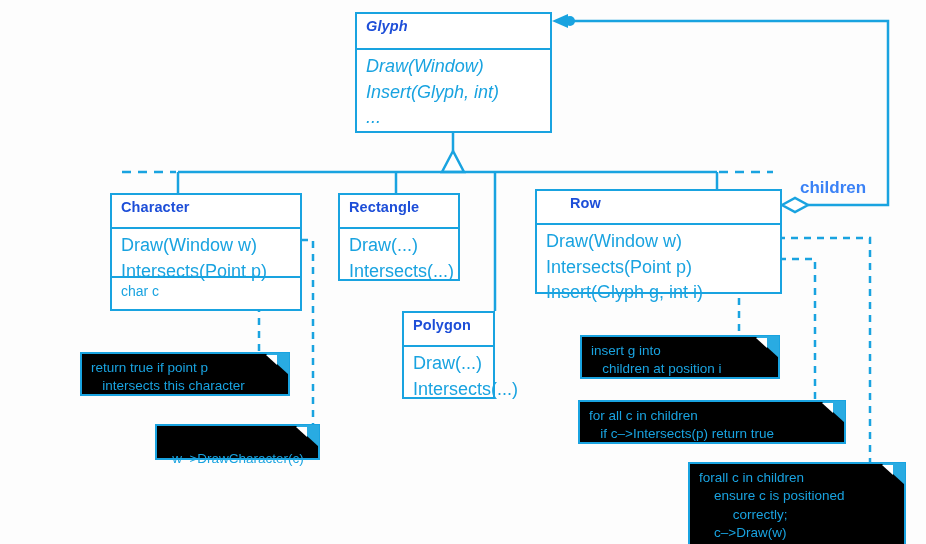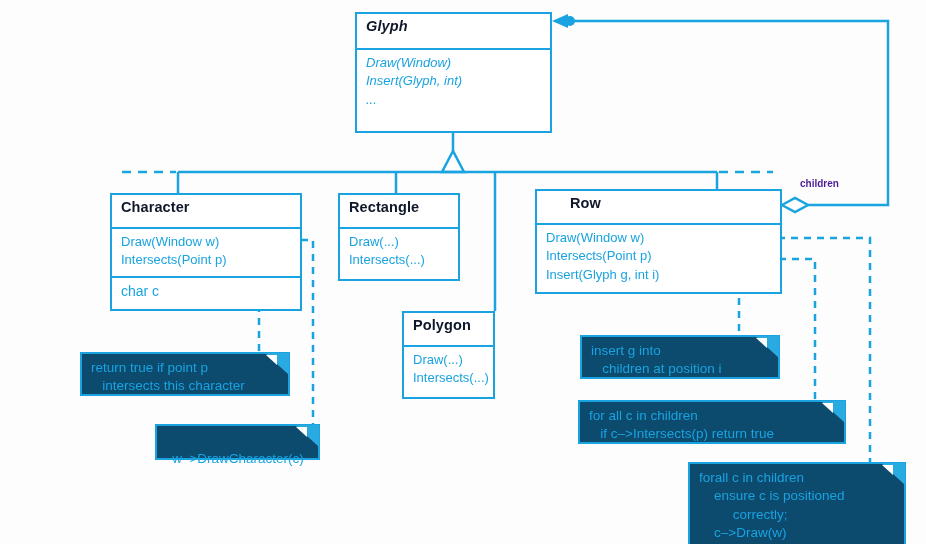--- a/index.html
+++ b/index.html
@@ -8,35 +8,35 @@
     font-family:"Liberation Sans","DejaVu Sans",sans-serif;
     background:#fdfdfd;
   }
   #stage{position:absolute;left:0;top:0;width:926px;height:544px;}
   svg{position:absolute;left:0;top:0;width:926px;height:544px;overflow:visible;}
 
   
   .cbox{position:absolute;box-sizing:border-box;border:2.5px solid #19A3E0;background:#ffffff;}
   .cbox .compart{box-sizing:border-box;padding:4px 9px 5px 9px;}
   .cbox .compart + .compart{border-top:2.5px solid #19A3E0;}
-  .cname{font-weight:bold;font-size:14.5px;color:#0f172a;letter-spacing:.1px;}
+  .cname{font-weight:bold;font-size:14.5px;color:#1d4ed8;letter-spacing:.1px;}
   .cname.abstract{font-style:italic;}
-  .op{font-size:13px;color:#19A3E0;line-height:1.42;white-space:nowrap;}
+  .op{font-size:18px;color:#19A3E0;line-height:1.42;white-space:nowrap;}
   .op.abstract{font-style:italic;}
   .attr{font-size:14px;color:#19A3E0;line-height:1.42;white-space:nowrap;}
 
   
-  .note{position:absolute;box-sizing:border-box;border:2.5px solid #19A3E0;background:#0c4a6e;}
+  .note{position:absolute;box-sizing:border-box;border:2.5px solid #19A3E0;background:#000000;}
   .note .ntext{font-size:13.5px;color:#19A3E0;line-height:1.36;padding:5px 8px 5px 9px;white-space:pre;}
   .fold{position:absolute;top:-1px;right:-1px;width:24px;height:22px;overflow:hidden;}
   .fold .tri{position:absolute;top:0;right:0;width:0;height:0;
     border-left:24px solid transparent;border-top:22px solid #29ABE2;}
   .fold .notch{position:absolute;top:2px;right:12px;width:0;height:0;
     border-right:11px solid #ffffff;border-bottom:10px solid transparent;}
-  .edgelbl{position:absolute;font-size:10px;font-weight:bold;color:#4c1d95;white-space:nowrap;}
+  .edgelbl{position:absolute;font-size:17px;font-weight:bold;color:#3b82f6;white-space:nowrap;}
 </style>
 </head>
 <body>
 
 <div id="stage">
 
   <svg viewBox="0 0 926 544">
     <g stroke="#19A3E0" stroke-width="2.5" fill="none" stroke-linecap="butt">
 
       <line x1="453" y1="133" x2="453" y2="151"></line>

